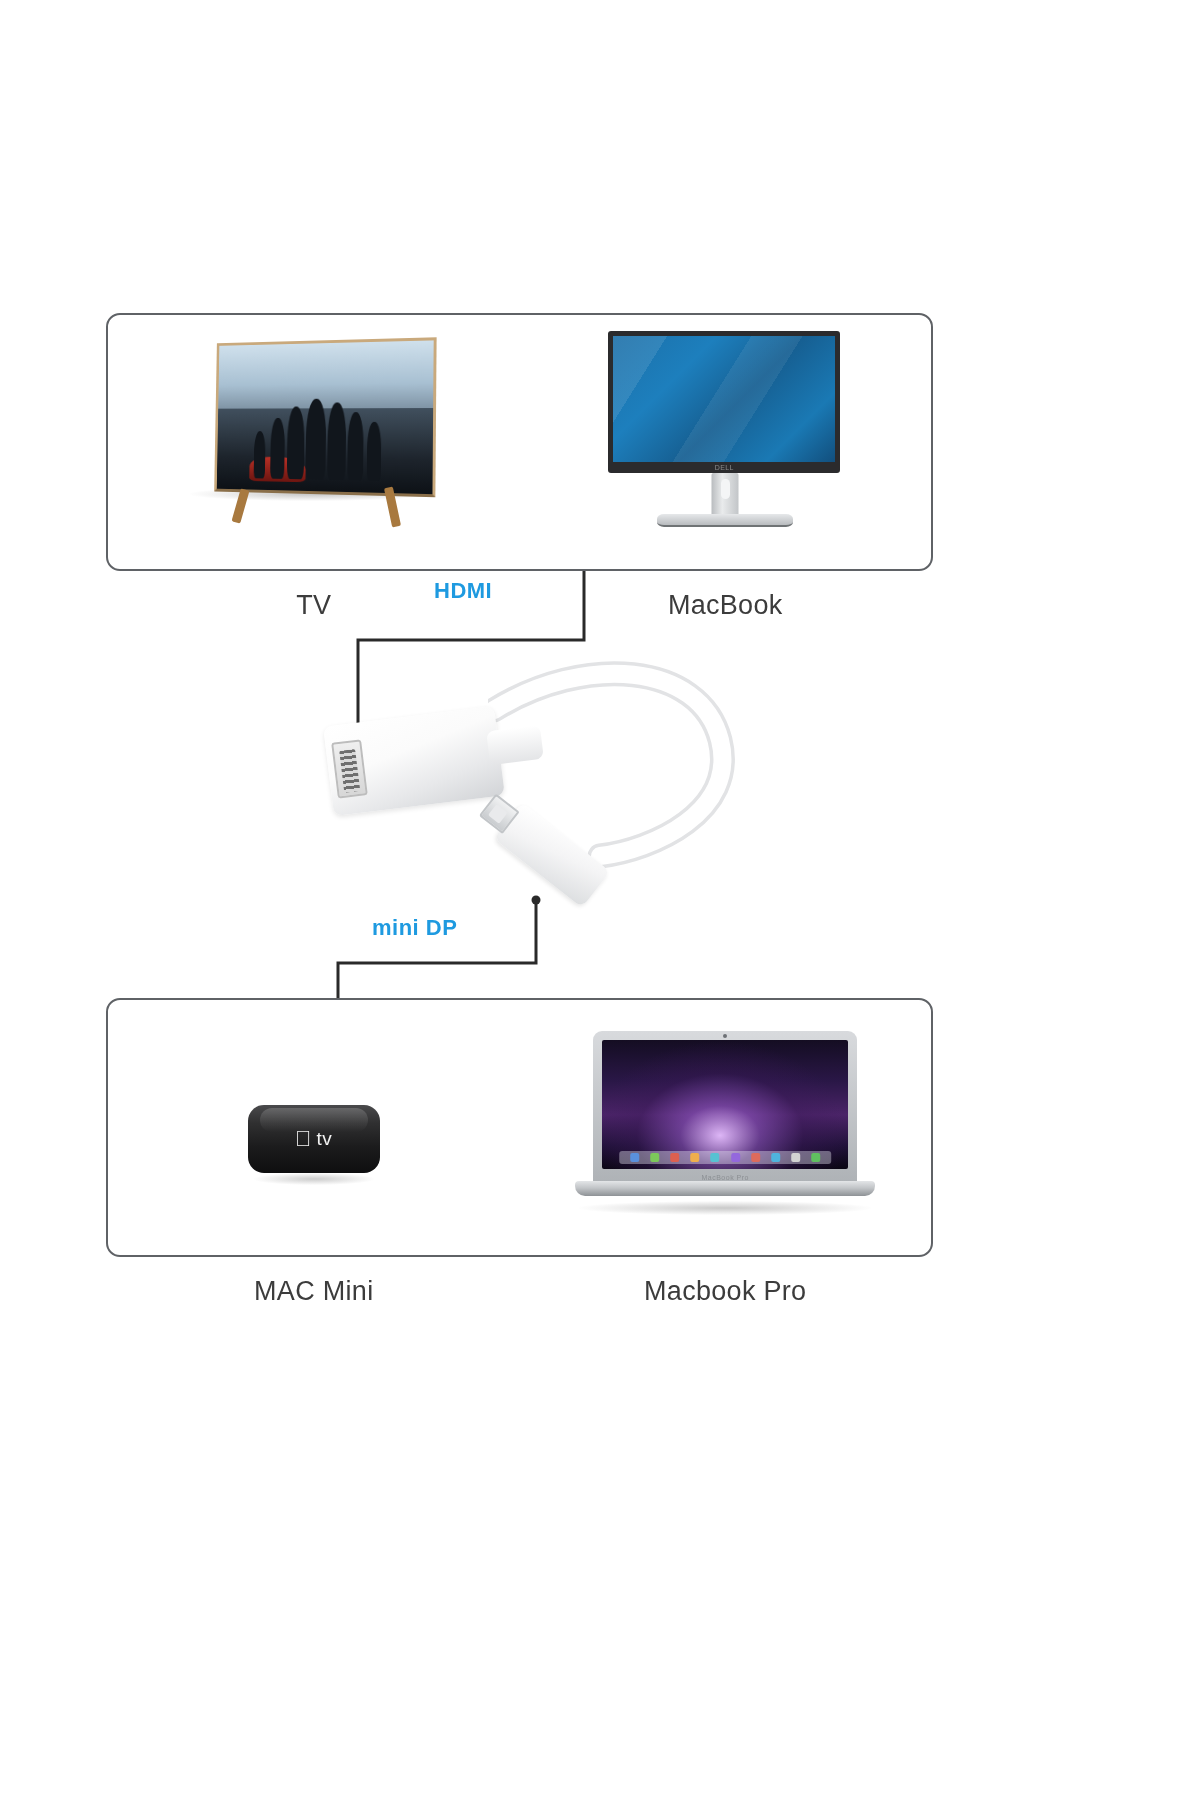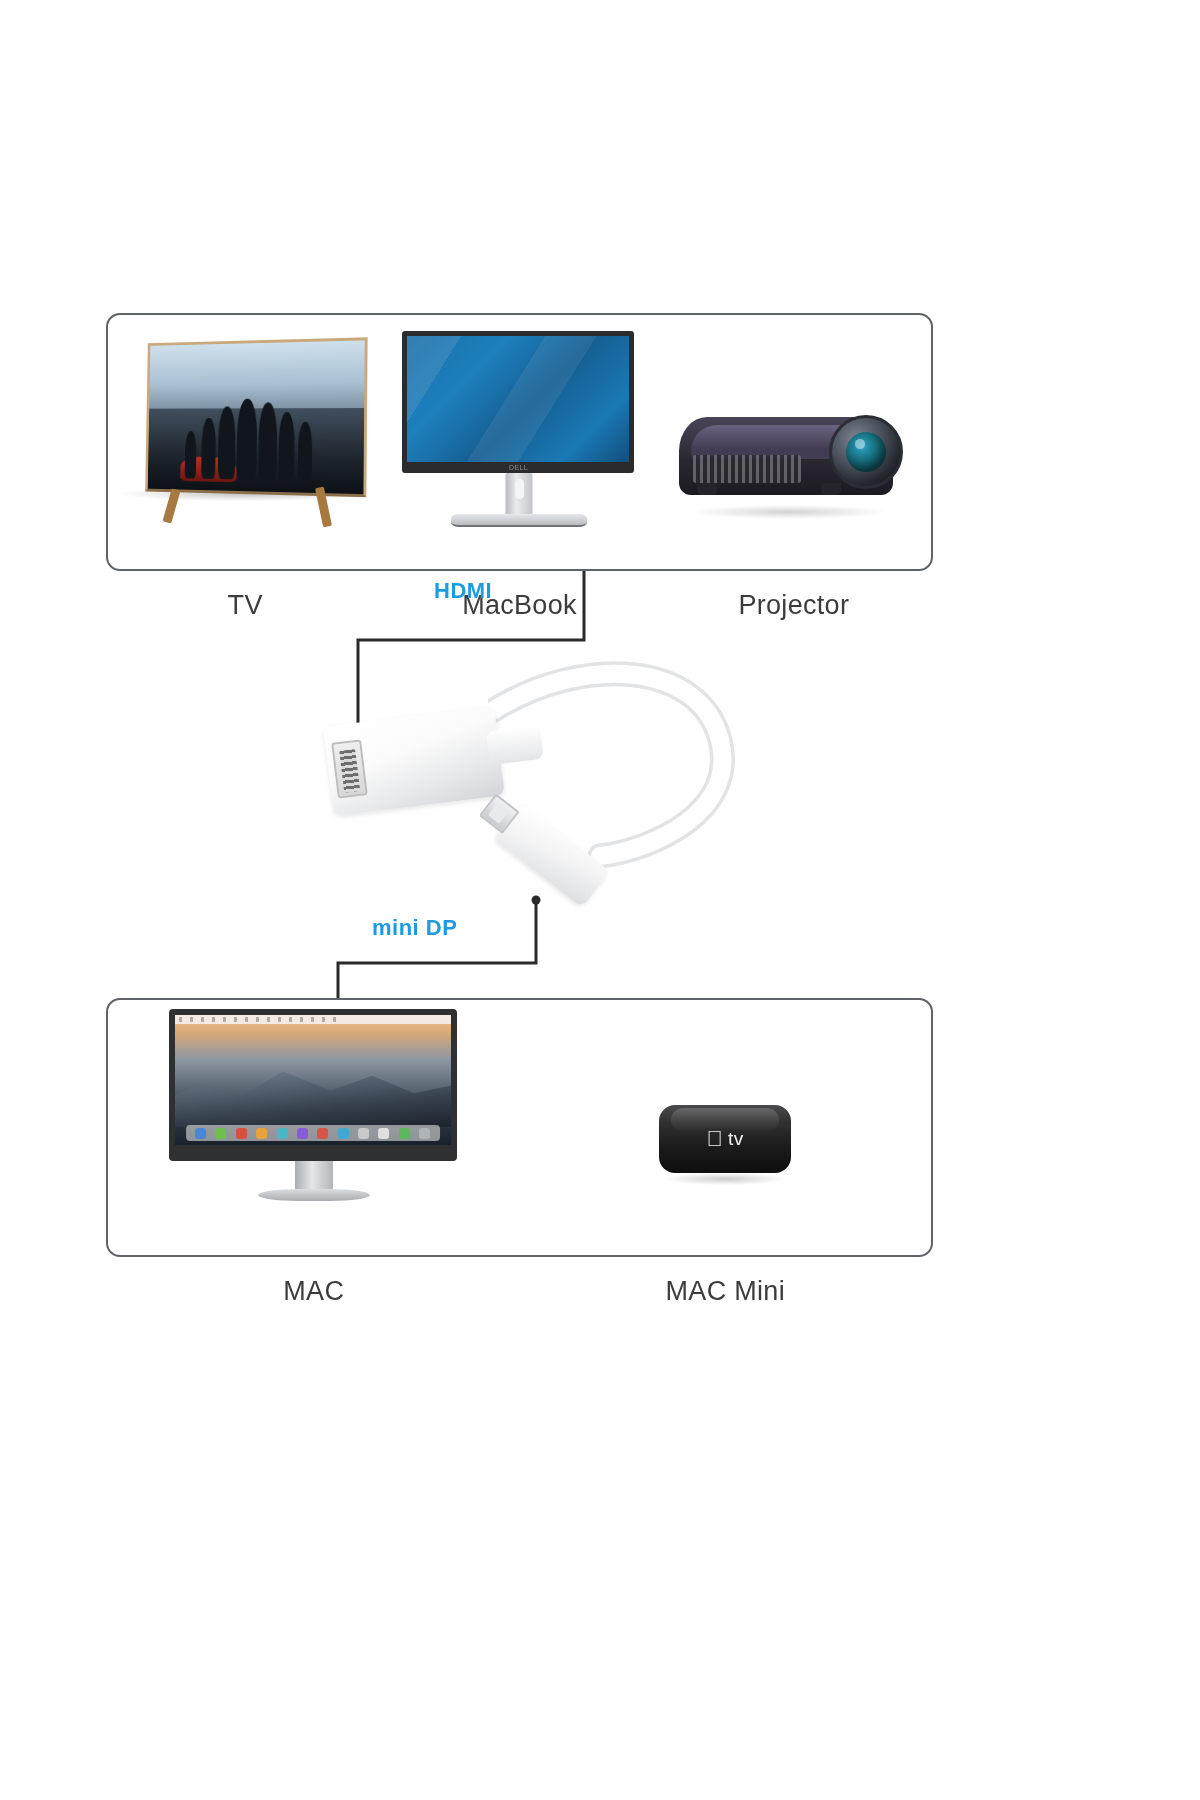--- a/index.html
+++ b/index.html
@@ -512,35 +512,20 @@
         <div class="device-art mon-wrap">
           <div class="mon-screen">
               <span class="mon-logo">DELL</span>
             </div>
           <div class="mon-neck"></div>
           <div class="mon-base"></div>
         </div>
         <div class="device-label">MacBook</div>
       </div>
 
-      <div class="device-cell">
-        <div class="device-art proj-wrap">
-          <div class="proj-shadow"></div>
-          <div class="proj-body">
-            <div class="proj-top"></div>
-            <div class="proj-vent"></div>
-            <div class="proj-foot" style="left:18px;"></div>
-            <div class="proj-foot" style="right:52px;"></div>
-          </div>
-          <div class="proj-lens-outer">
-              <div class="proj-lens-inner"></div>
-            </div>
-        </div>
-        <div class="device-label">Projector</div>
-      </div>
 
     </div>
   </div>
 
   <div class="conn-label" id="label-hdmi">HDMI</div>
 
   <div id="adapter">
 
     <svg class="adapter-cable" viewBox="0 0 300 240">
       <path d="M 6,74 C 96,18 212,26 232,104 C 250,176 164,214 112,220" fill="none" stroke="#e2e3e5" stroke-width="25" stroke-linecap="round"></path>
@@ -556,57 +541,57 @@
     <div class="dp-plug">
       <div class="dp-tip"></div>
     </div>
   </div>
 
   <div class="conn-label" id="label-minidp">mini DP</div>
 
   <div class="group-box" id="group-sources">
     <div class="group-row">
 
-      <div class="device-cell">
-        <div class="device-art mac-wrap">
-          <div class="mac-screen">
-            <div class="mac-menubar"></div>
-            <div class="mac-mountain"></div>
-            <div class="mac-dock" id="mac-dock">
-                <i style="background: rgb(74, 134, 214);"></i>
-                <i style="background: rgb(111, 191, 74);"></i>
-                <i style="background: rgb(217, 79, 61);"></i>
-                <i style="background: rgb(232, 163, 61);"></i>
-                <i style="background: rgb(74, 183, 201);"></i>
-                <i style="background: rgb(138, 91, 214);"></i>
-                <i style="background: rgb(214, 86, 74);"></i>
-                <i style="background: rgb(63, 169, 214);"></i>
-                <i style="background: rgb(201, 201, 201);"></i>
-                <i style="background: rgb(224, 224, 224);"></i>
-                <i style="background: rgb(91, 184, 91);"></i>
-                <i style="background: rgb(176, 180, 184);"></i>
-              </div>
-            <span class="mac-apple"></span>
-          </div>
-          <div class="mac-neck"></div>
-          <div class="mac-base"></div>
-        </div>
-        <div class="device-label">MAC</div>
-      </div>
 
       <div class="device-cell">
         <div class="device-art atv-wrap">
           <div class="atv-shadow"></div>
           <div class="atv-body">
             <div class="atv-logo">
               <span class="glyph"></span>
               <span class="word">tv</span>
             </div>
           </div>
         </div>
         <div class="device-label">MAC Mini</div>
       </div>
 
+      <div class="device-cell">
+        <div class="device-art mbp-wrap">
+          <div class="mbp-shadow"></div>
+          <div class="mbp-lid">
+            <div class="mbp-cam"></div>
+            <div class="mbp-screen">
+              <div class="mbp-dock" id="mbp-dock">
+                  <i style="background: rgb(90, 144, 221);"></i>
+                  <i style="background: rgb(124, 200, 90);"></i>
+                  <i style="background: rgb(221, 96, 80);"></i>
+                  <i style="background: rgb(239, 174, 76);"></i>
+                  <i style="background: rgb(87, 194, 210);"></i>
+                  <i style="background: rgb(148, 104, 221);"></i>
+                  <i style="background: rgb(221, 107, 92);"></i>
+                  <i style="background: rgb(79, 180, 221);"></i>
+                  <i style="background: rgb(210, 210, 210);"></i>
+                  <i style="background: rgb(96, 192, 96);"></i>
+                </div>
+            </div>
+            <div class="mbp-brand">MacBook Pro</div>
+          </div>
+          <div class="mbp-notch"></div>
+          <div class="mbp-base"></div>
+        </div>
+        <div class="device-label">Macbook Pro</div>
+      </div>
 
     </div>
   </div>
 
 </div>
 
 </body></html>

